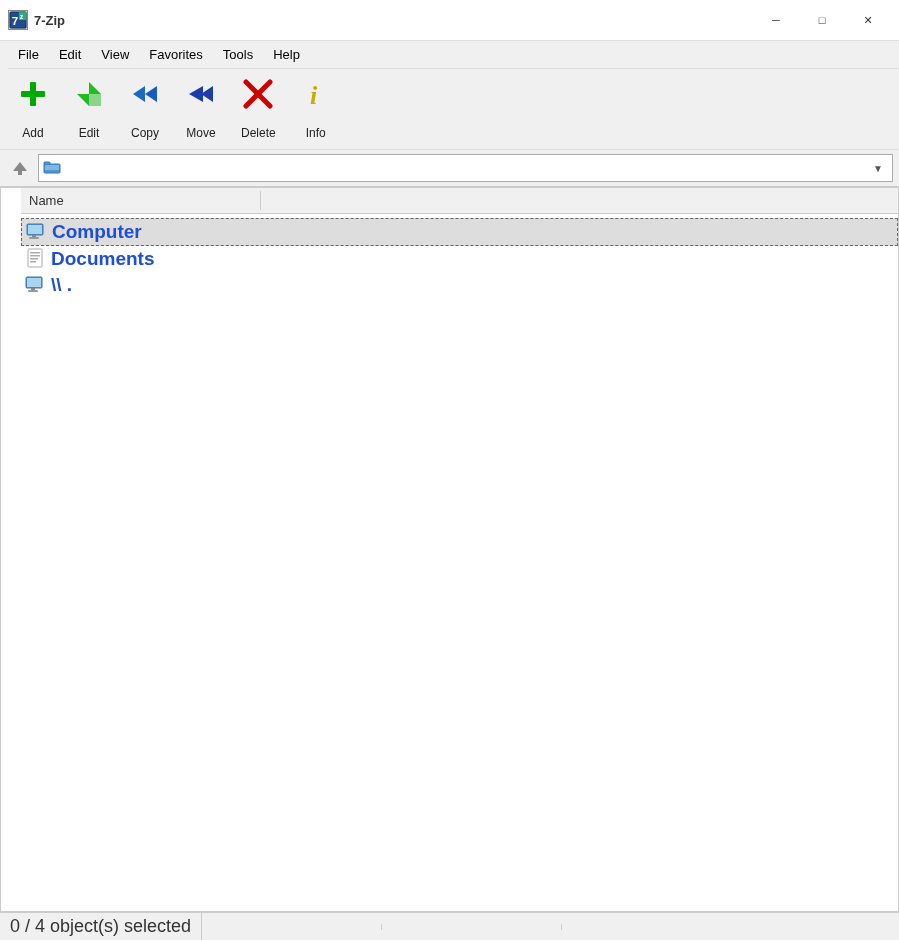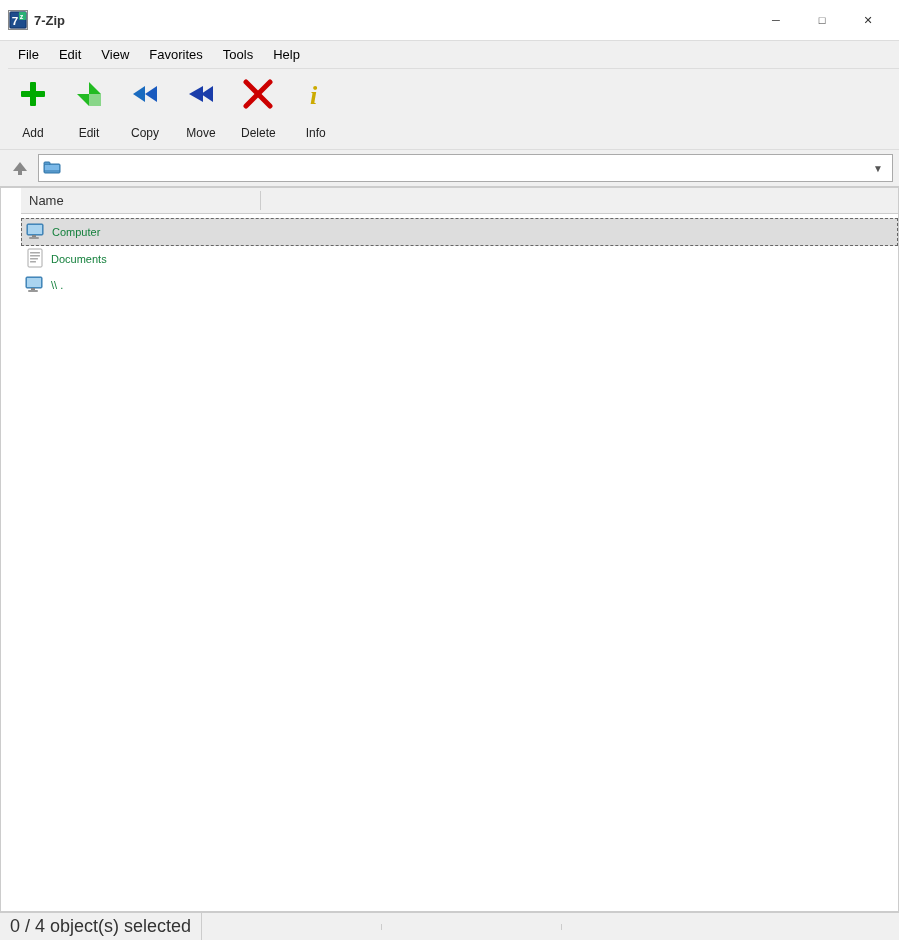--- a/index.html
+++ b/index.html
@@ -212,22 +212,23 @@
     }
     .file-item-icon {
       width: 22px;
       height: 22px;
       display: flex;
       align-items: center;
       justify-content: center;
       flex-shrink: 0;
     }
     .file-item-name {
-      font-size: 11px;
-      color: #15803d;
+      font-size: 19px;
+      color: #1d4ed8;
+      font-weight: bold;
     }
 
     
     #status-bar {
       display: flex;
       background: #f0f0f0;
       border-top: 1px solid #ccc;
       min-height: 24px;
       align-items: center;
     }

